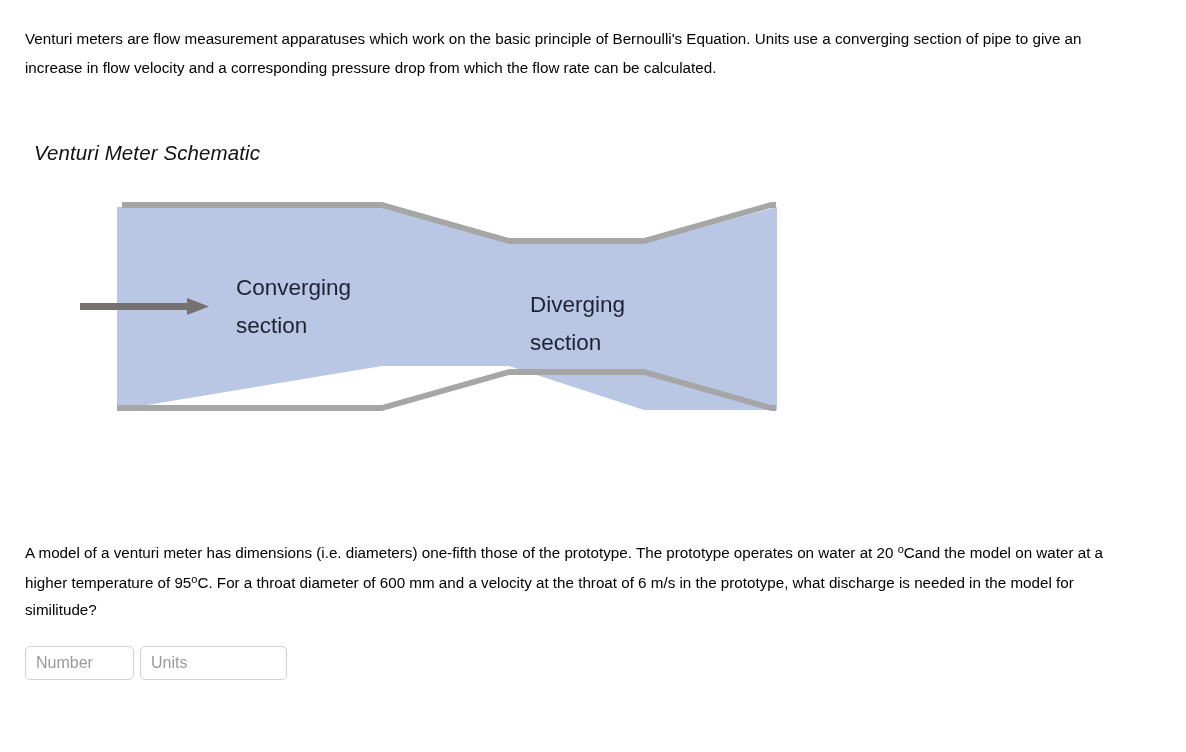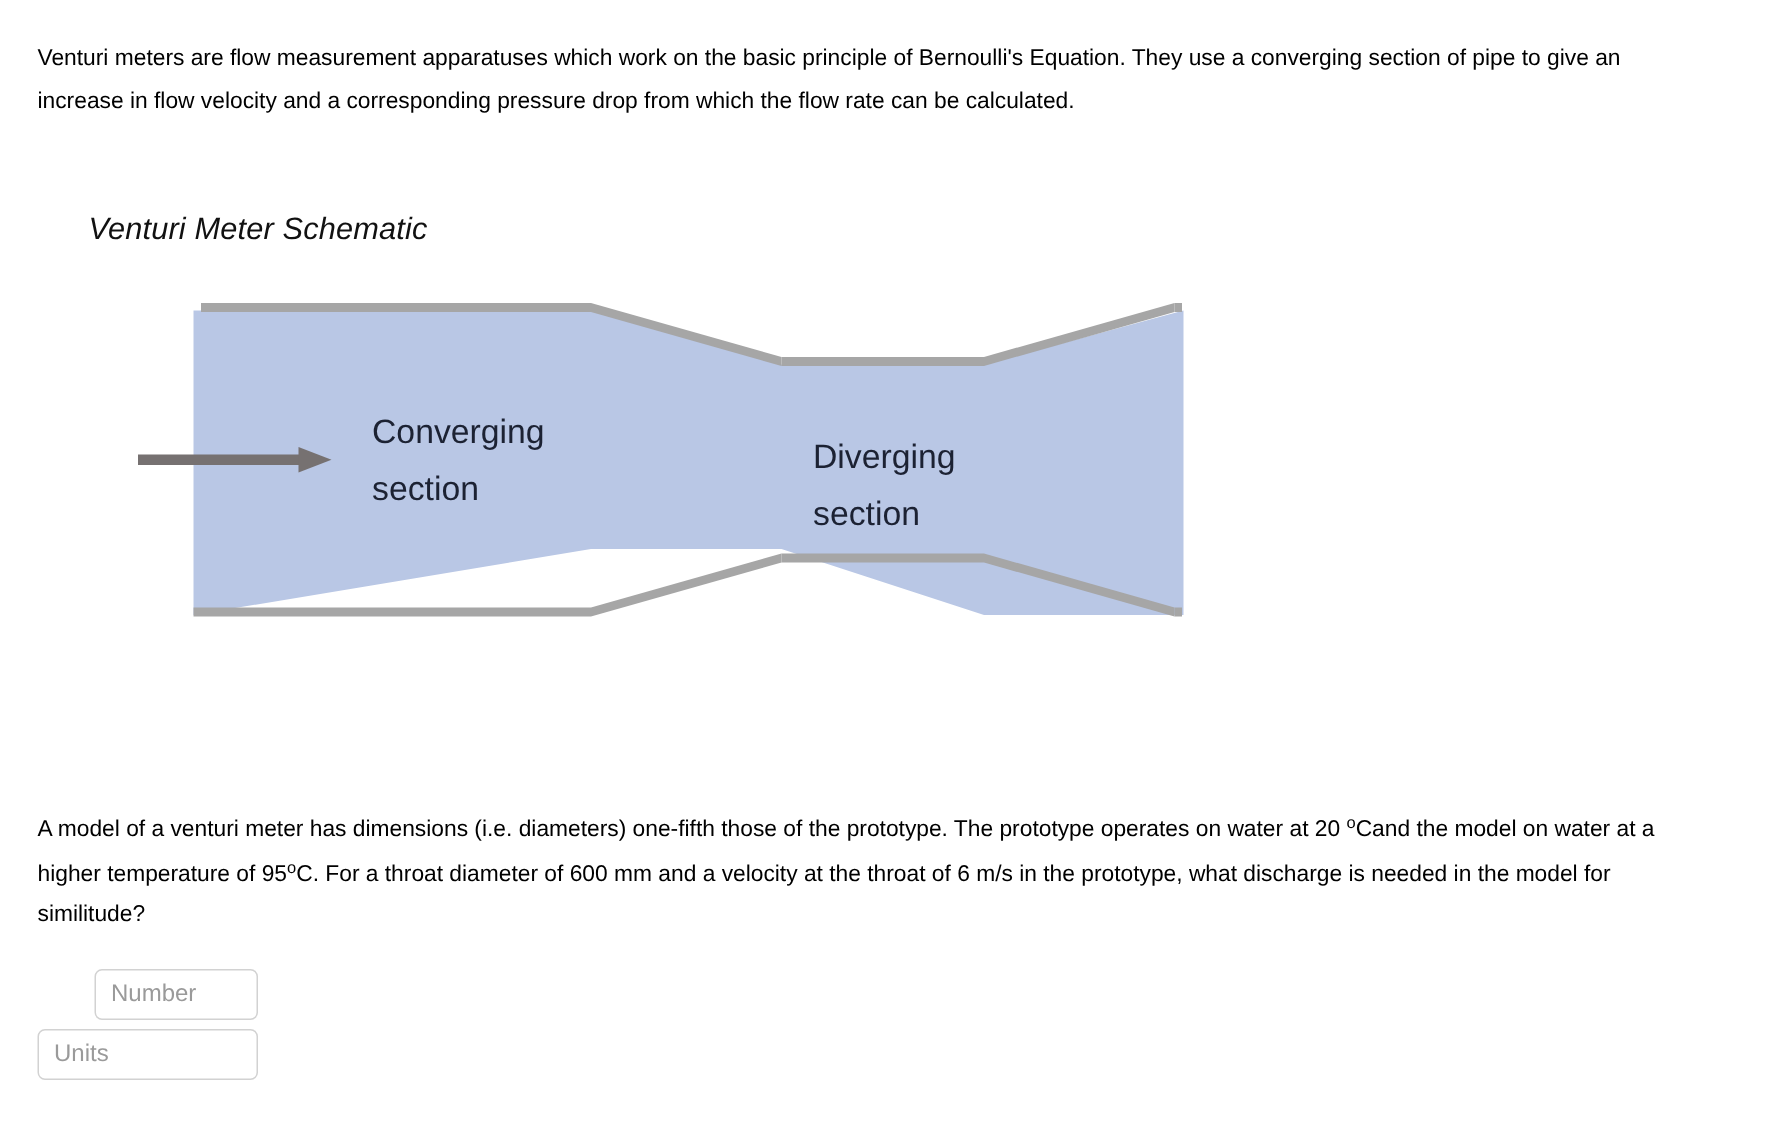--- a/index.html
+++ b/index.html
@@ -25,32 +25,32 @@
     width: 1112px;
     font-size: 15.2px;
     line-height: 29px;
     color: #000000;
     text-align: left;
   }
 
   
   #schematic-title {
     position: absolute;
-    left: 59px;
+    left: 34px;
     top: 141px;
     font-size: 20.5px;
     font-style: italic;
     color: #111111;
     letter-spacing: 0.1px;
   }
 
   
   #venturi-figure {
     position: absolute;
-    left: 16px;
+    left: 4px;
     top: 185px;
     width: 900px;
     height: 310px;
     text-decoration: underline;
   }
   #venturi-svg {
     position: absolute;
     left: 0;
     top: 0;
   }
@@ -95,22 +95,22 @@
     font-size: 11px;
     vertical-align: 5px;
   }
 
   
   #answer-row {
     position: absolute;
     left: 25px;
     top: 646px;
     display: flex;
-    flex-direction: column;
-    align-items: flex-end;
+    flex-direction: row;
+    align-items: flex-start;
     gap: 6px;
   }
   .answer-input {
     height: 34px;
     box-sizing: border-box;
     border: 1px solid #d2d2d2;
     border-radius: 5px;
     background: #ffffff;
     font-family: "Liberation Sans", sans-serif;
     font-size: 16px;
@@ -121,21 +121,21 @@
   .answer-input::placeholder {
     color: #9a9a9a;
     opacity: 1;
   }
   #number-input { width: 109px; }
   #units-input  { width: 147px; }
 </style>
 </head>
 <body>
 
-<div id="intro-paragraph">Venturi meters are flow measurement apparatuses which work on the basic principle of Bernoulli's Equation. They use a converging section of pipe to give an increase in flow velocity and a corresponding pressure drop from which the flow rate can be calculated.</div>
+<div id="intro-paragraph">Venturi meters are flow measurement apparatuses which work on the basic principle of Bernoulli's Equation. Units use a converging section of pipe to give an increase in flow velocity and a corresponding pressure drop from which the flow rate can be calculated.</div>
 
 <div id="schematic-title">Venturi Meter Schematic</div>
 
 <div id="venturi-figure">
 
   <svg id="venturi-svg" width="900" height="310" viewBox="0 0 900 310" xmlns="http://www.w3.org/2000/svg">
 
     <polygon points="113,22 378,22 505,58 640,58 773,22 773,225 640,225 505,181 378,181 113,225" fill="#b9c7e5"></polygon>
 
     <polygon points="118,17 378,17 378,23 118,23" fill="#a6a6a6"></polygon>

